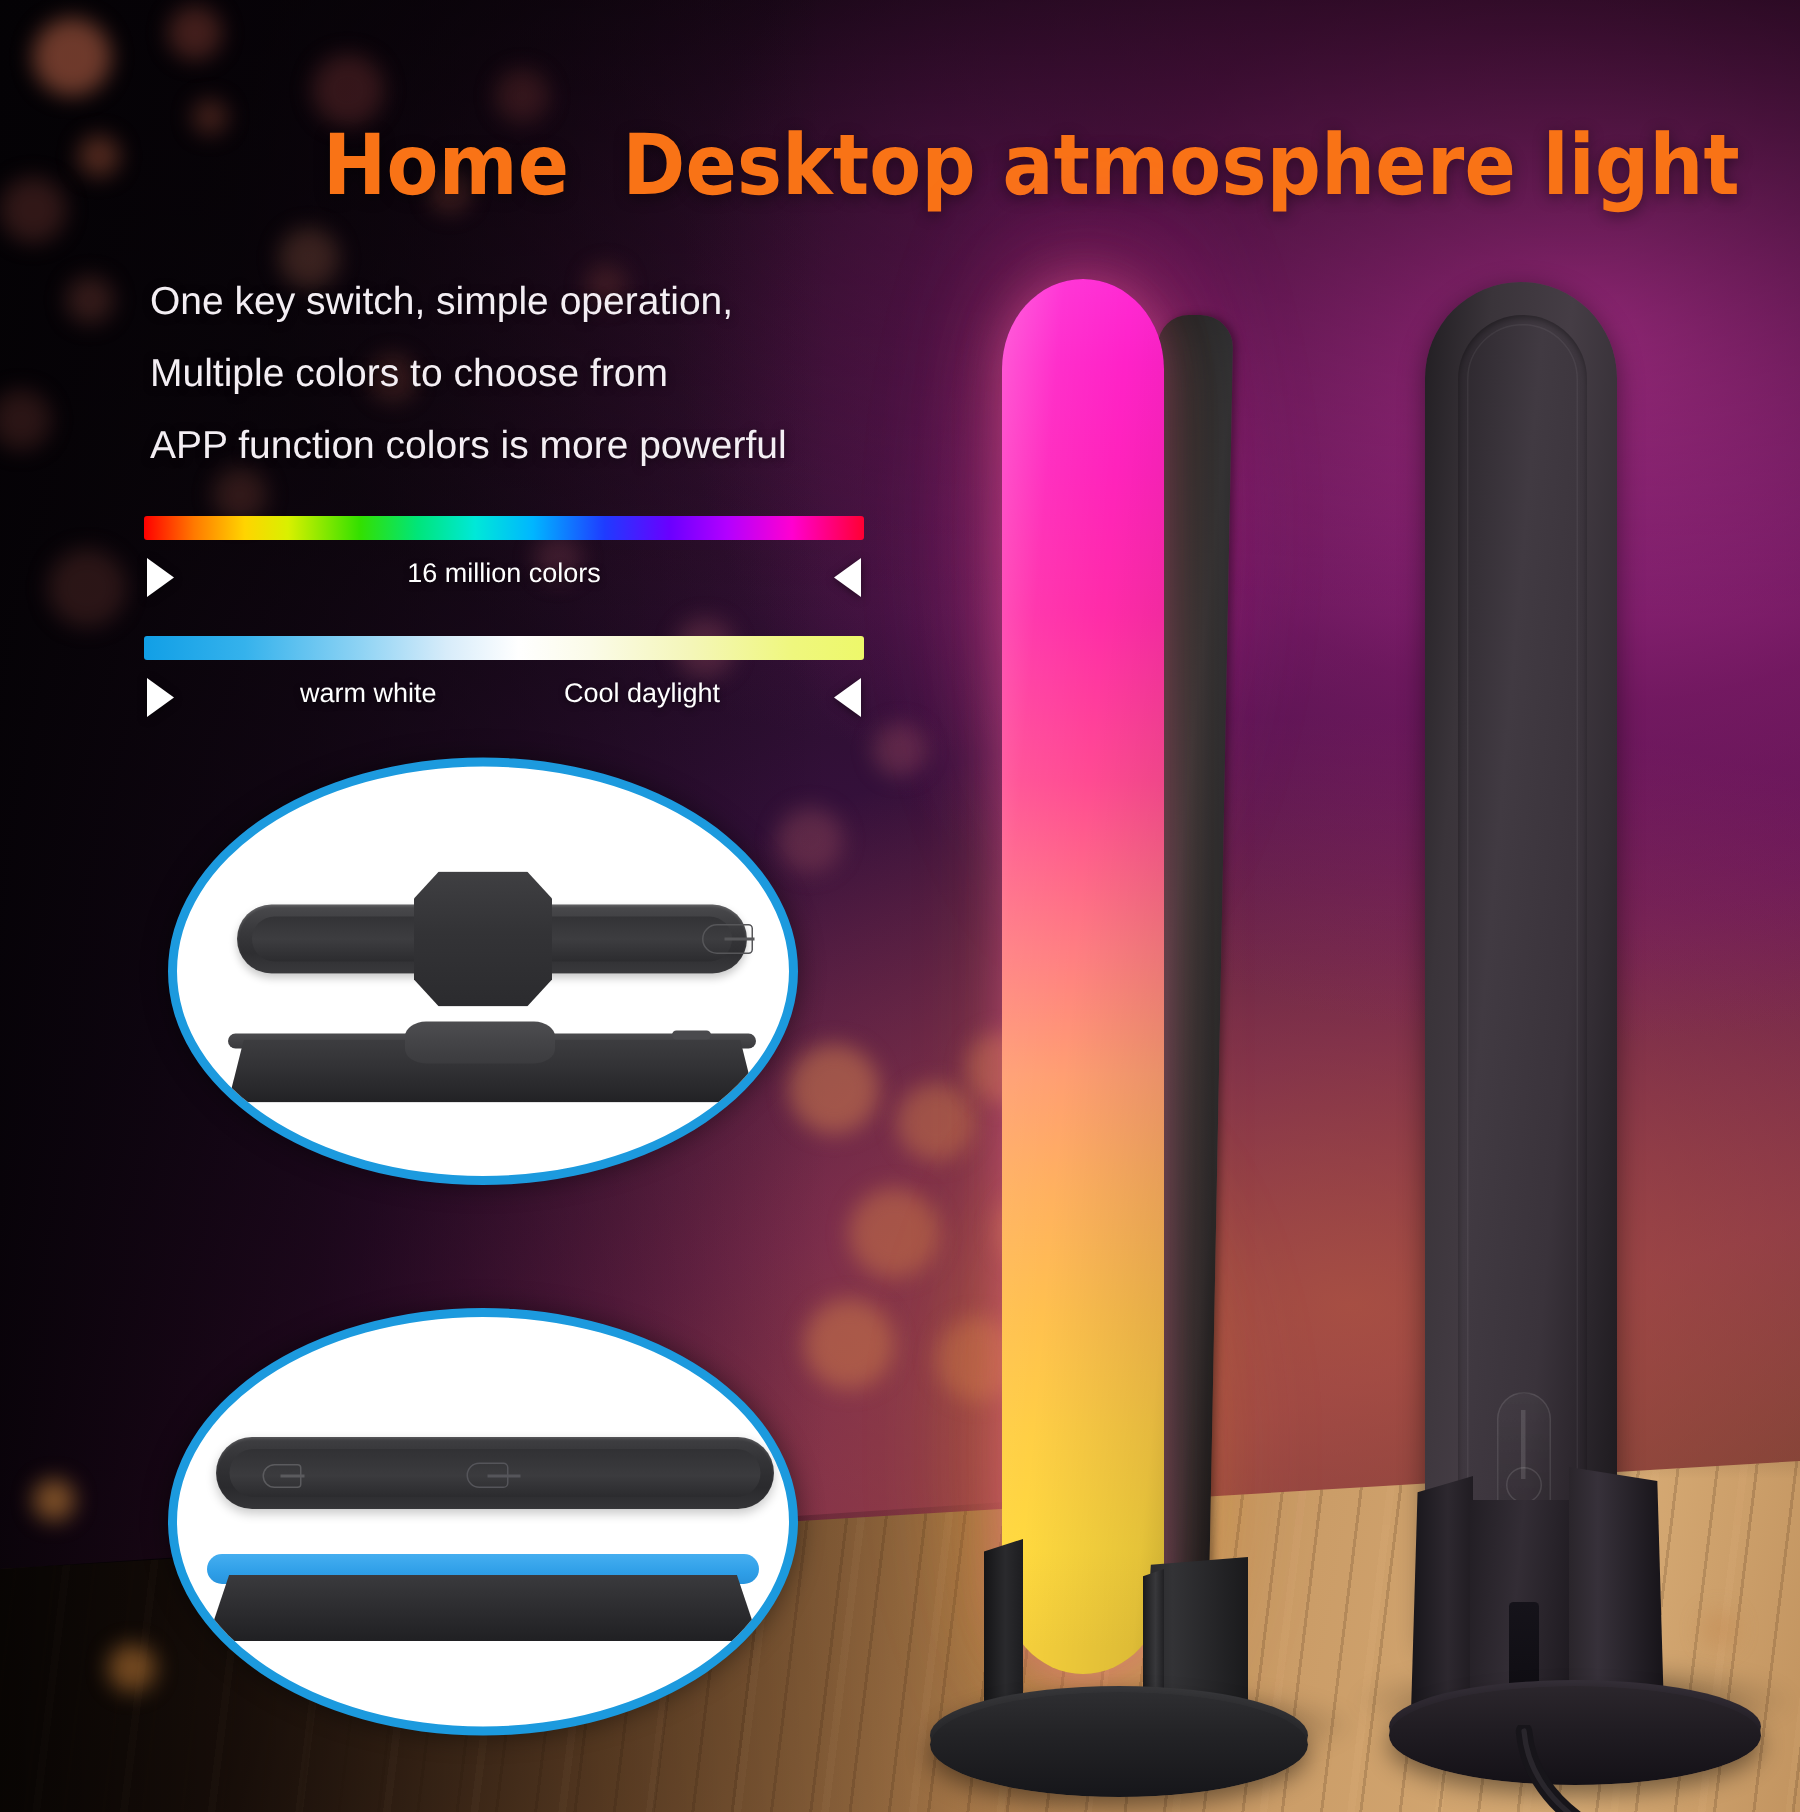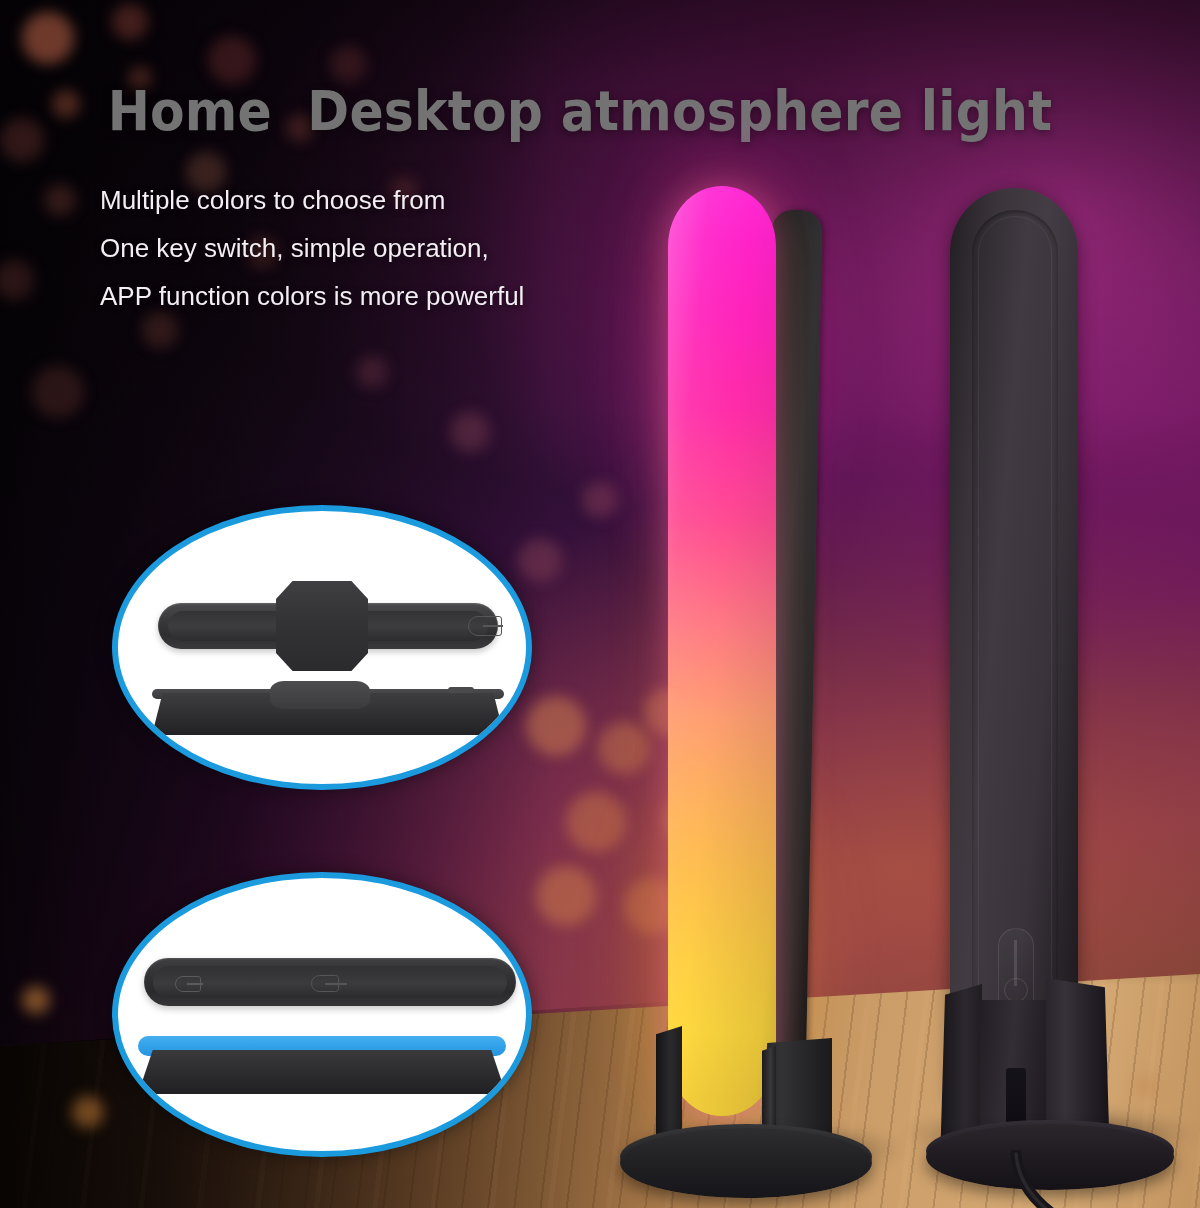--- a/index.html
+++ b/index.html
@@ -53,24 +53,24 @@
     background:linear-gradient(90deg, rgba(0,0,0,0.80) 0%, rgba(0,0,0,0.45) 40%, rgba(0,0,0,0) 100%);
     clip-path: polygon(0% 46%, 100% 30%, 100% 100%, 0% 100%);
   }
 
   
   .bokeh { position:absolute; border-radius:50%; filter:blur(7px); pointer-events:none; }
 
   
   .title {
     position:absolute; left:0; top:78px; width:1160px;
-    text-align:center;
+    text-align:right;
     font-family:"DejaVu Sans Condensed","Liberation Sans",sans-serif;
     font-weight:700; font-size:56px; letter-spacing:.2px;
-    color:#737373; white-space:pre;
+    color:#f97316; white-space:pre;
     text-shadow:0 2px 10px rgba(0,0,0,.45);
   }
   .features { position:absolute; left:100px; top:176px; }
   .feature-line {
     font-size:26px; color:#f3eef3; line-height:48px;
     text-shadow:0 1px 6px rgba(0,0,0,.55); white-space:nowrap;
     font-weight:400;
   }
 
   
@@ -374,25 +374,47 @@
       <div class="bokeh" style="left: 356px; top: 356px; width: 32px; height: 32px; background: rgba(162, 80, 96, 0.26);"></div>
       <div class="bokeh" style="left: 22px; top: 986px; width: 28px; height: 28px; background: rgba(214, 138, 60, 0.55);"></div>
       <div class="bokeh" style="left: 72px; top: 1096px; width: 32px; height: 32px; background: rgba(206, 130, 56, 0.52);"></div>
       <div class="bokeh" style="left: 138px; top: 964px; width: 24px; height: 24px; background: rgba(200, 124, 54, 0.46);"></div>
       <div class="bokeh" style="left: 1134px; top: 1074px; width: 24px; height: 24px; background: rgba(190, 128, 72, 0.34);"></div>
     </div>
 
   <div class="title">Home  Desktop atmosphere light</div>
 
   <div class="features">
+    <div class="feature-line">One key switch, simple operation,</div>
     <div class="feature-line">Multiple colors to choose from</div>
-    <div class="feature-line">One key switch, simple operation,</div>
     <div class="feature-line">APP function colors is more powerful</div>
   </div>
 
+  <div class="slider-group">
+
+    <div class="slider">
+      <div class="bar rgb"></div>
+      <div class="slider-labels">
+        <div class="arrow left"></div>
+        <div class="sl-text center">16 million colors</div>
+        <div class="arrow right"></div>
+      </div>
+    </div>
+
+    <div class="slider">
+      <div class="bar white"></div>
+      <div class="slider-labels">
+        <div class="arrow left"></div>
+        <div class="sl-text warm">warm white</div>
+        <div class="sl-text cool">Cool daylight</div>
+        <div class="arrow right"></div>
+      </div>
+    </div>
+
+  </div>
 
   <div class="oval" id="oval-1">
     <div class="o1-bar">
       <div class="o1-bar-inner"></div>
     </div>
     <div class="o1-port"></div>
     <div class="o1-hub"></div>
     <div class="o1-plate-top"></div>
     <div class="o1-plate"></div>
     <div class="o1-knob"></div>

